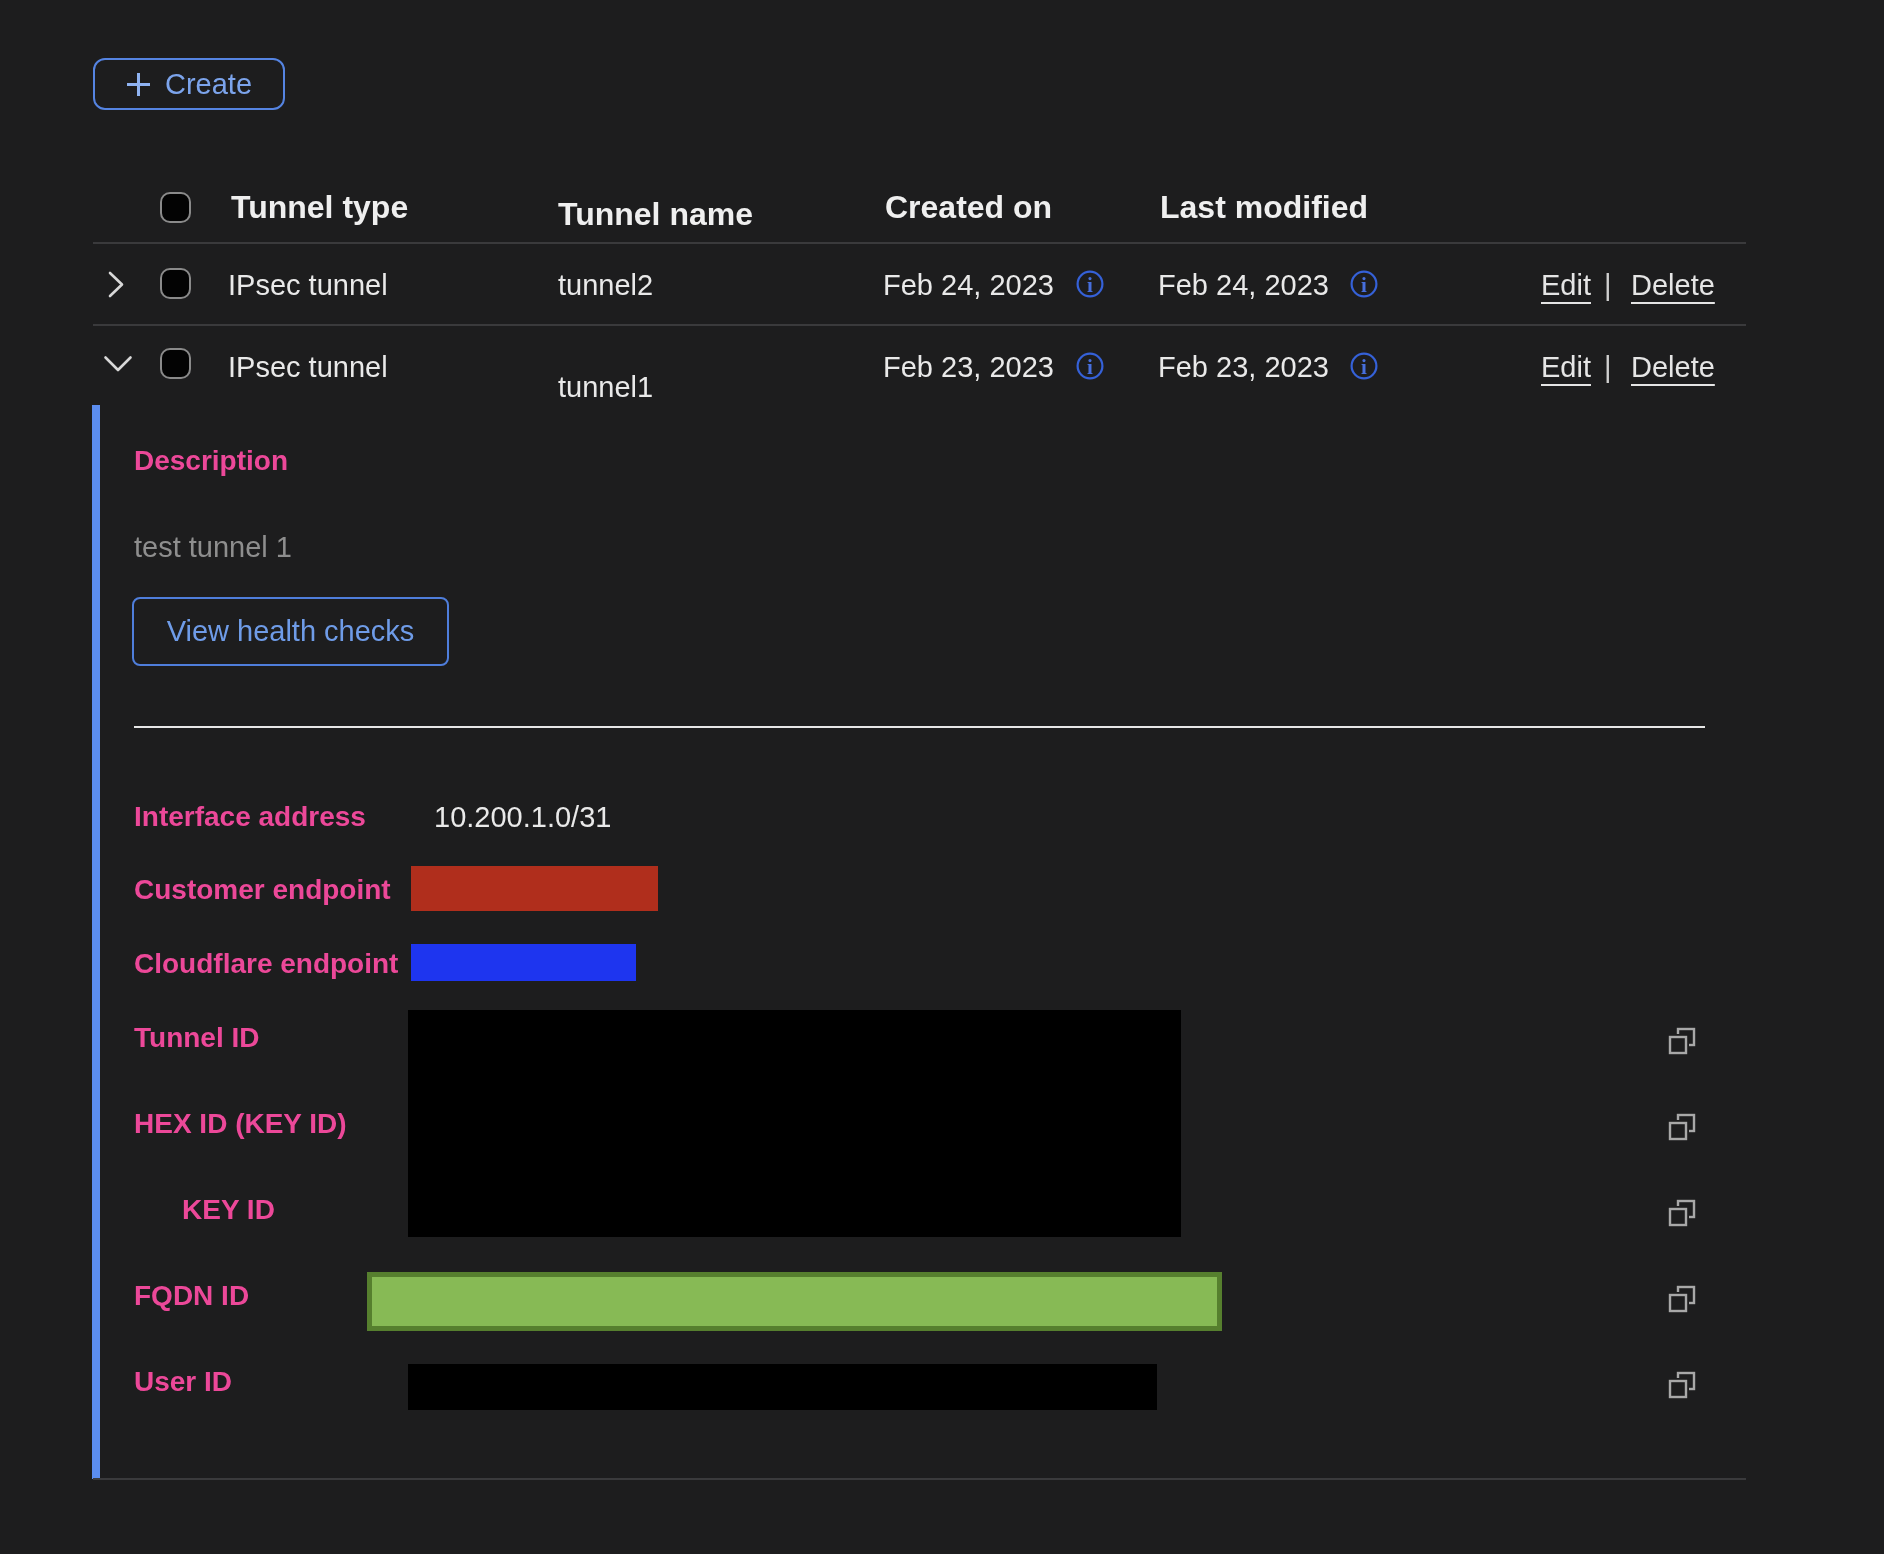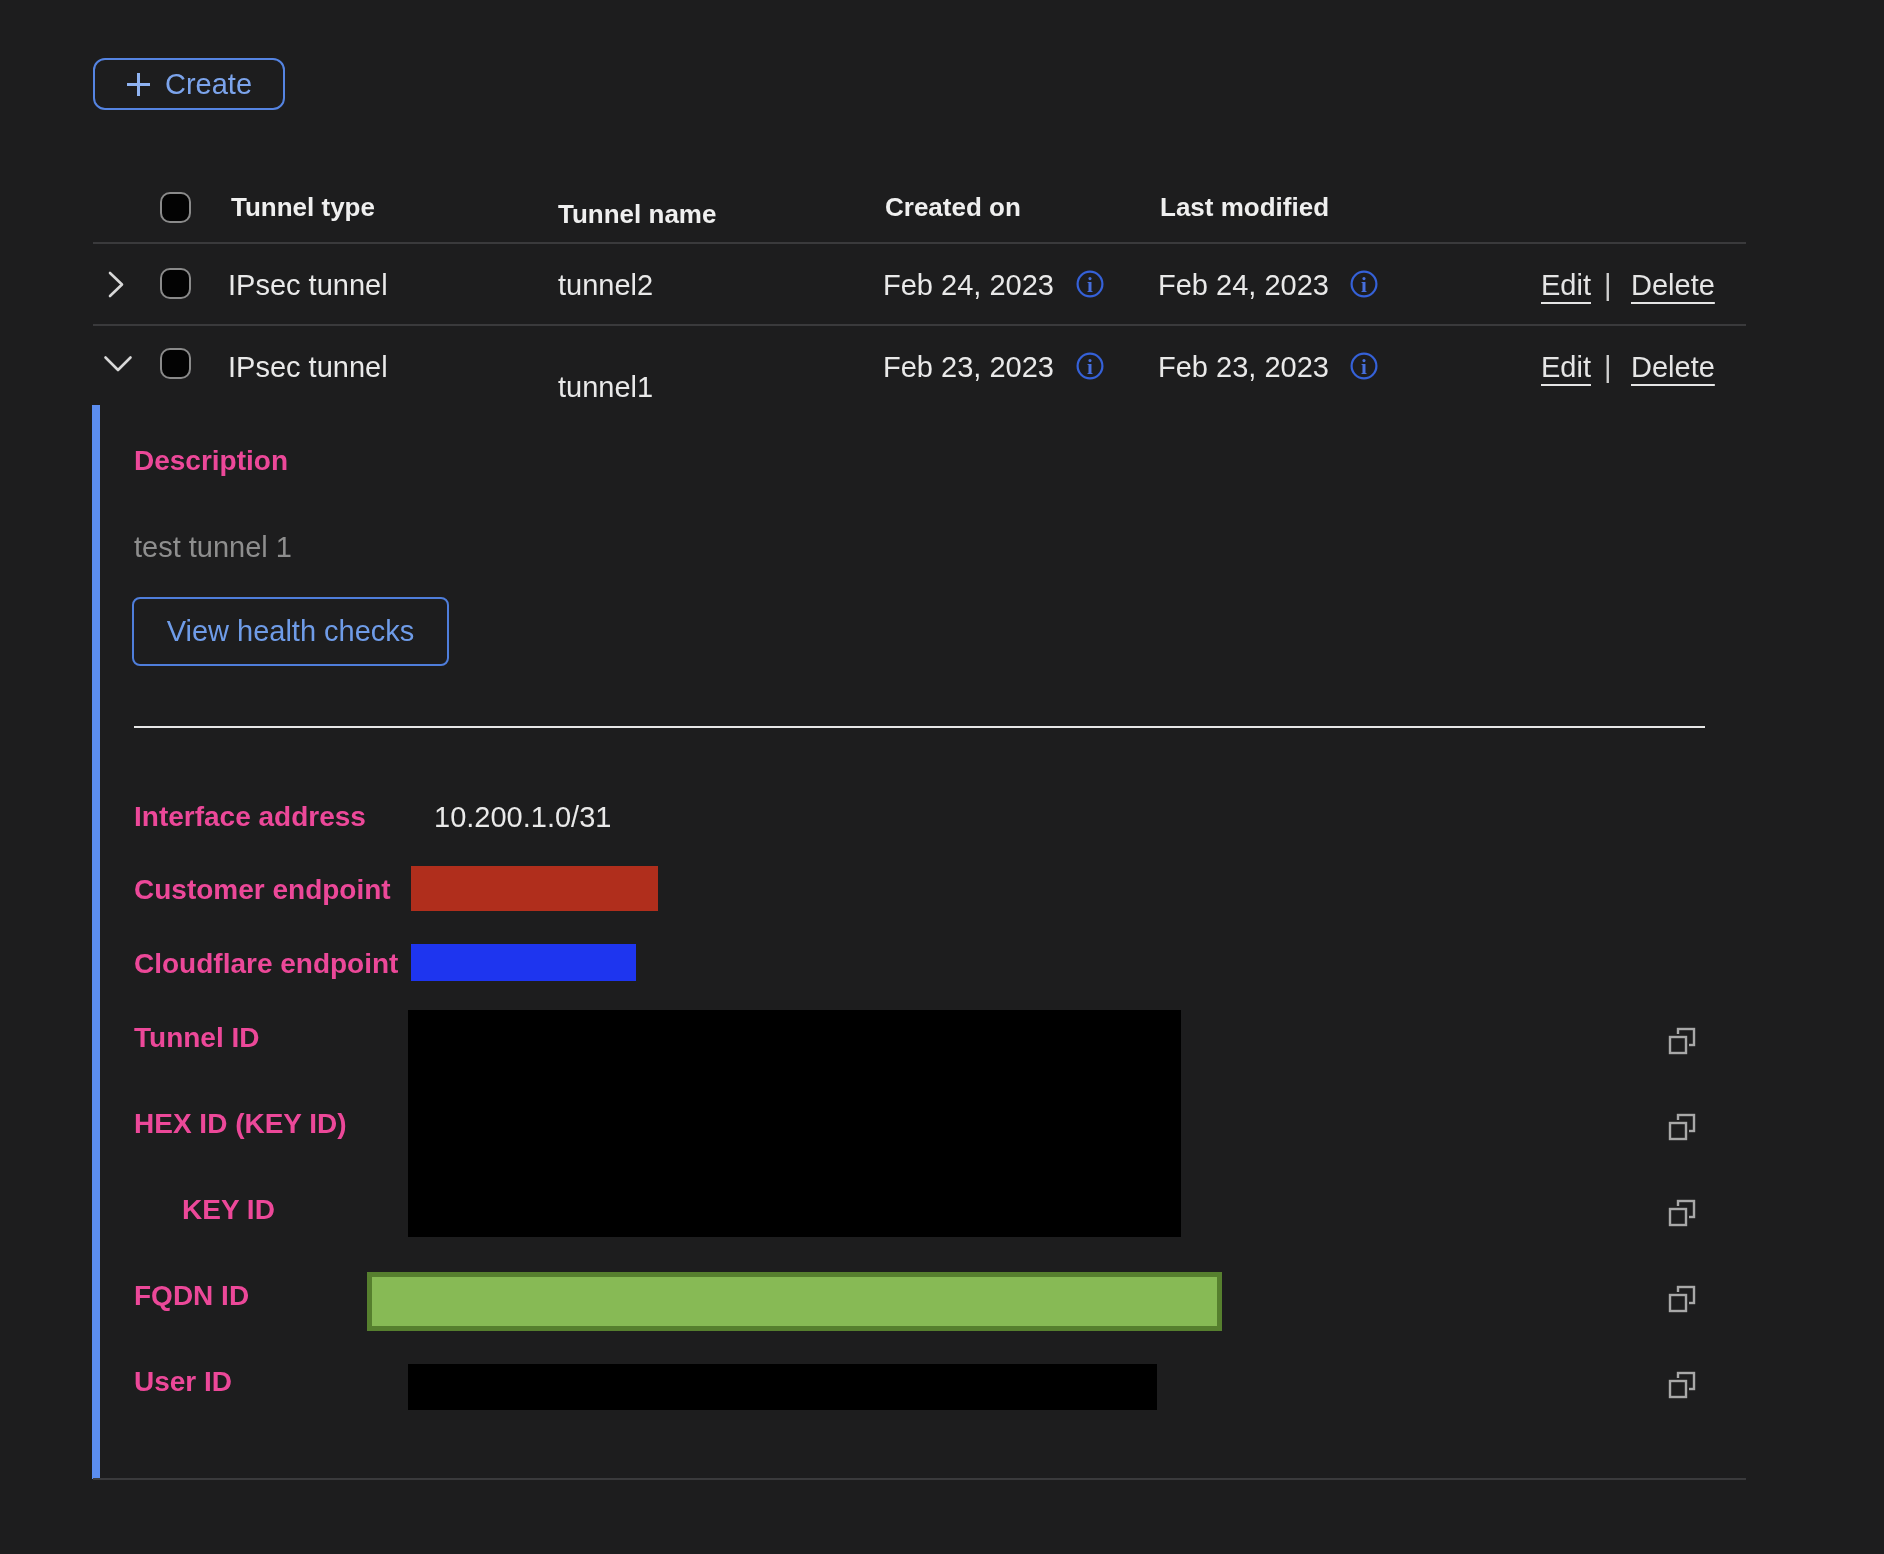--- a/index.html
+++ b/index.html
@@ -1,19 +1,19 @@
 <!DOCTYPE html>
 <html><head>
 <meta charset="utf-8">
 <style>
 *{margin:0;padding:0;box-sizing:border-box}
 html,body{width:1884px;height:1554px;background:#1d1d1e;font-family:"Liberation Sans",sans-serif;position:relative;overflow:hidden}
 .abs{position:absolute}
 .t{position:absolute;color:#e9e9e9;font-size:29px;line-height:29px;white-space:nowrap}
-.hd{position:absolute;color:#efefef;font-weight:700;font-size:26px;line-height:28px;white-space:nowrap}
+.hd{position:absolute;color:#efefef;font-weight:700;font-size:32px;line-height:28px;white-space:nowrap}
 .lb{position:absolute;color:#ec4899;font-weight:700;font-size:28px;line-height:28px;white-space:nowrap}
 .link{color:#e5e5e5;text-decoration:underline;text-underline-offset:7px;text-decoration-thickness:2px}
 .sep{position:absolute;background:#3a3a3c;height:2px}
 .cb{position:absolute;width:31px;height:31px;border:2px solid #8a8a8a;border-radius:10px;background:#030303}
 .box{position:absolute}
 </style>
 </head>
 <body>
 
 <div class="abs" style="left:93px;top:58px;width:192px;height:52px;border:2px solid #5584e2;border-radius:12px;display:flex;align-items:center;justify-content:center;gap:14px;">

